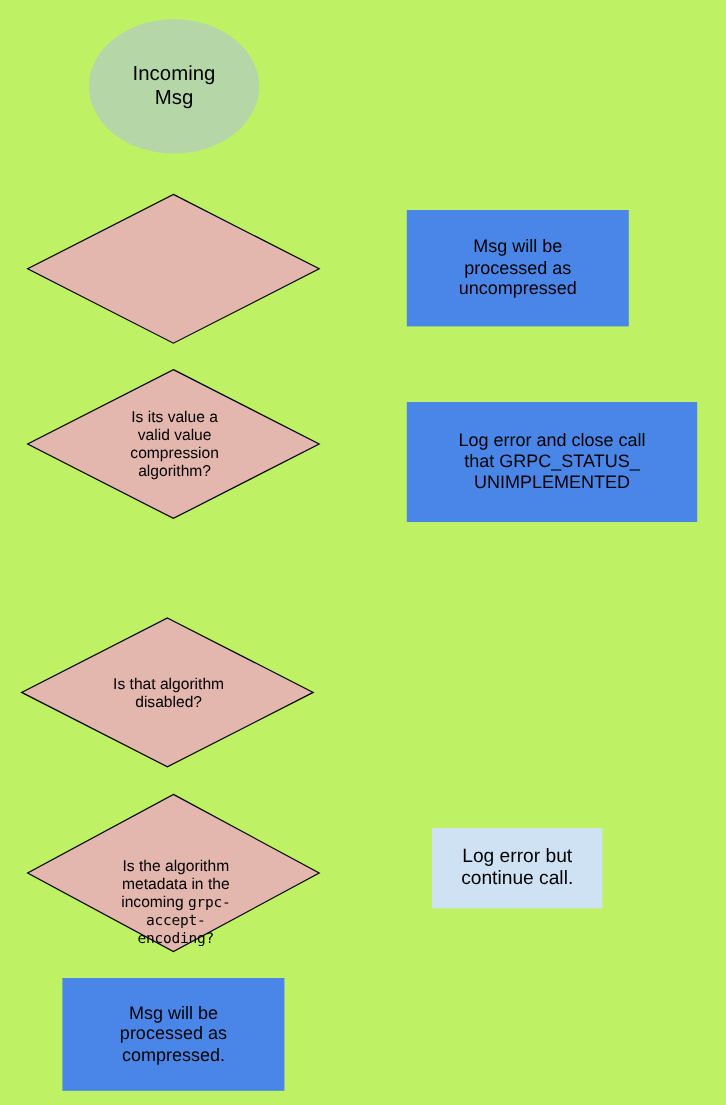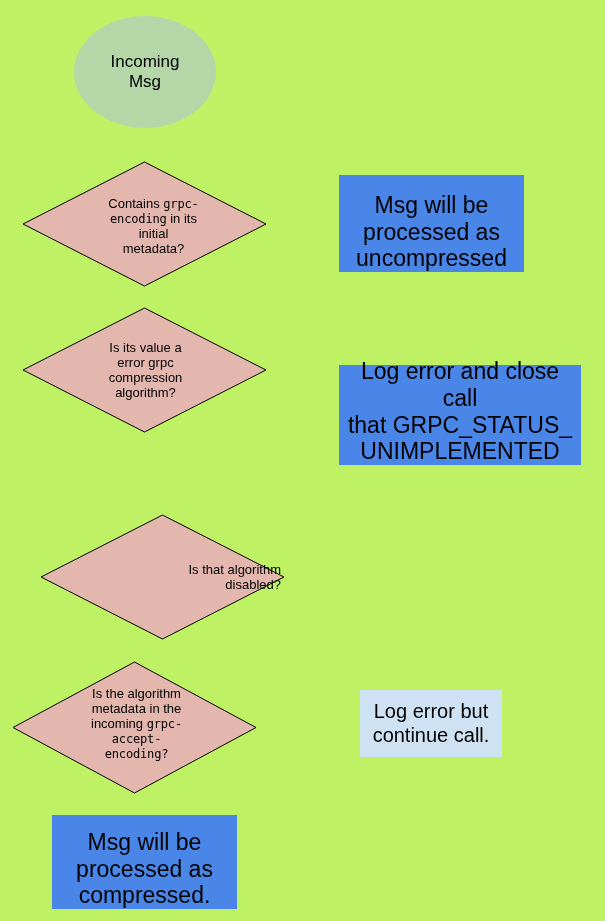--- a/index.html
+++ b/index.html
@@ -50,26 +50,25 @@
     overflow: visible;
   }
   .decision .txt {
     position: relative;
     z-index: 2;
   }
 
   
   .process {
     background: #4a86e8;
-    font-size: 23px;
-    align-items: flex-end;
+    font-size: 15px;
   }
   .process-light {
     background: #cfe2f3;
-    font-size: 20px;
+    font-size: 16px;
   }
 
   .mono {
     font-family: "DejaVu Sans Mono", "Liberation Mono", monospace;
     font-size: 0.93em;
     letter-spacing: -0.2px;
   }
 </style>
 </head>
 <body>
@@ -80,67 +79,61 @@
     <div class="txt">
       <span>Incoming</span><br>
       <span>Msg</span>
     </div>
   </div>
 
   <div class="node decision" style="left:23px; top:162px; width:243px; height:124px;">
     <svg class="diamond-shape" viewBox="0 0 243 124" preserveAspectRatio="none">
       <polygon points="121.5,0 243,62 121.5,124 0,62" fill="#e3b6ae" stroke="#000000" stroke-width="1"></polygon>
     </svg>
-    <div class="txt" style="transform: translate(9px, 2px);">
-      <span>Contains </span><span class="mono">grpc-</span><br>
-      <span class="mono">encoding</span><span> in its</span><br>
-      <span>initial</span><br>
-      <span>metadata?</span>
-    </div>
   </div>
 
   <div class="node process" style="left:339px; top:175px; width:185px; height:97px;">
     <div class="txt">
       <span>Msg will be</span><br>
       <span>processed as</span><br>
       <span>uncompressed</span>
     </div>
   </div>
 
   <div class="node decision" style="left:23px; top:308px; width:243px; height:124px;">
     <svg class="diamond-shape" viewBox="0 0 243 124" preserveAspectRatio="none">
       <polygon points="121.5,0 243,62 121.5,124 0,62" fill="#e3b6ae" stroke="#000000" stroke-width="1"></polygon>
     </svg>
     <div class="txt" style="transform: translate(1px, 0px);">
       <span>Is its value a</span><br>
-      <span>error grpc</span><br>
+      <span>valid value</span><br>
       <span>compression</span><br>
       <span>algorithm?</span>
     </div>
   </div>
 
-  <div class="node process" style="left:339px; top:335px; width:242px; height:100px;margin-top:30px;">
+  <div class="node process" style="left:339px; top:335px; width:242px; height:100px;">
     <div class="txt">
       <span>Log error and close call</span><br>
       <span>that GRPC_STATUS_</span><br>
       <span>UNIMPLEMENTED</span>
     </div>
   </div>
 
-  <div class="node decision" style="left:41px; top:515px; width:243px; height:124px;text-align:right;">
+  <div class="node decision" style="left:18px; top:515px; width:243px; height:124px;">
     <svg class="diamond-shape" viewBox="0 0 243 124" preserveAspectRatio="none">
       <polygon points="121.5,0 243,62 121.5,124 0,62" fill="#e3b6ae" stroke="#000000" stroke-width="1"></polygon>
     </svg>
     <div class="txt" style="transform: translate(1px, 0px);">
       <span>Is that algorithm</span><br>
       <span>disabled?</span>
     </div>
   </div>
 
-  <div class="node decision" style="left:13px; top:662px; width:243px; height:131px;">
+  <div class="node decision" style="left:23px; top:662px; width:243px; height:131px;align-items:flex-end;">
     <svg class="diamond-shape" viewBox="0 0 243 131" preserveAspectRatio="none">
       <polygon points="121.5,0 243,65.5 121.5,131 0,65.5" fill="#e3b6ae" stroke="#000000" stroke-width="1"></polygon>
     </svg>
     <div class="txt" style="transform: translate(2px, -4px);">
       <span>Is the algorithm</span><br>
       <span>metadata in the</span><br>
       <span>incoming </span><span class="mono">grpc-</span><br>
       <span class="mono">accept-</span><br>
       <span class="mono">encoding?</span>
     </div>

